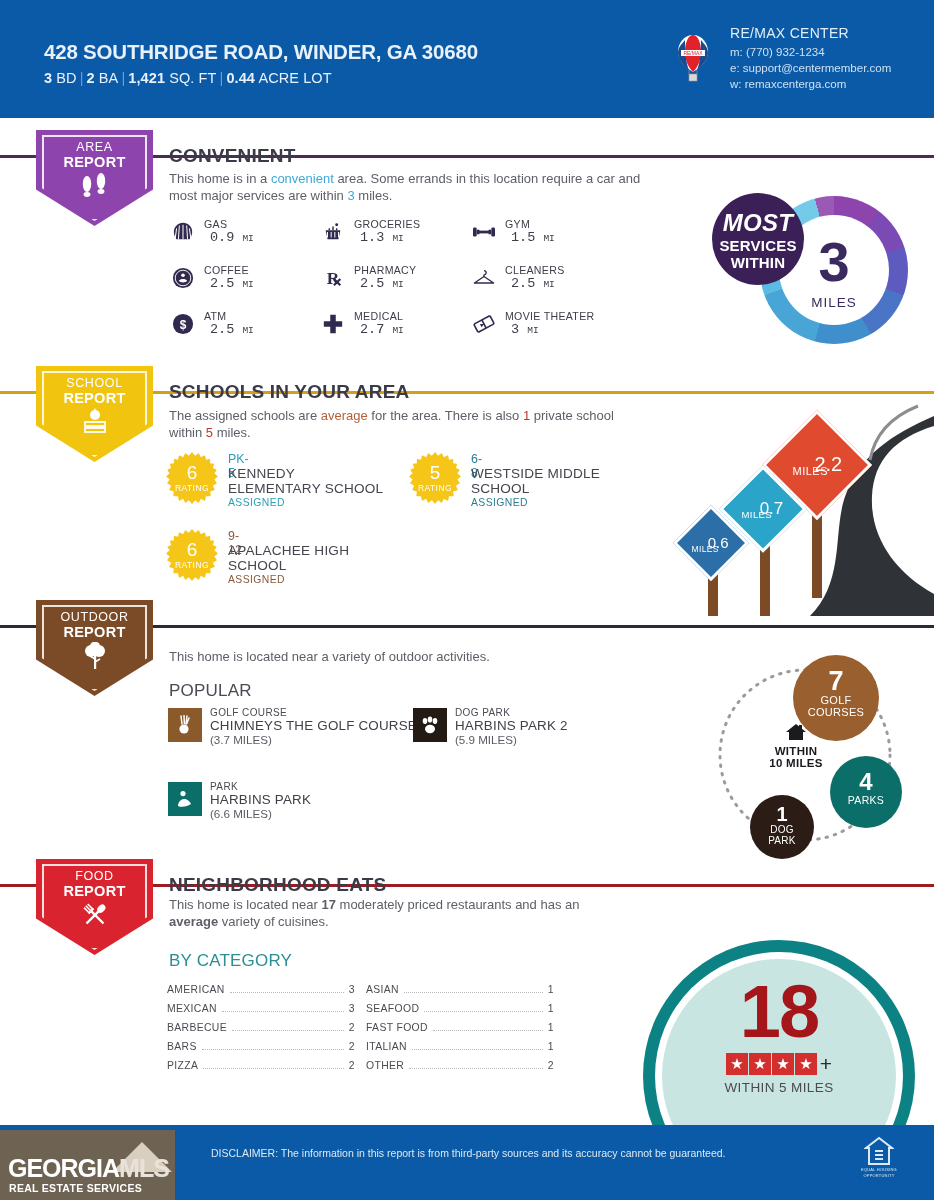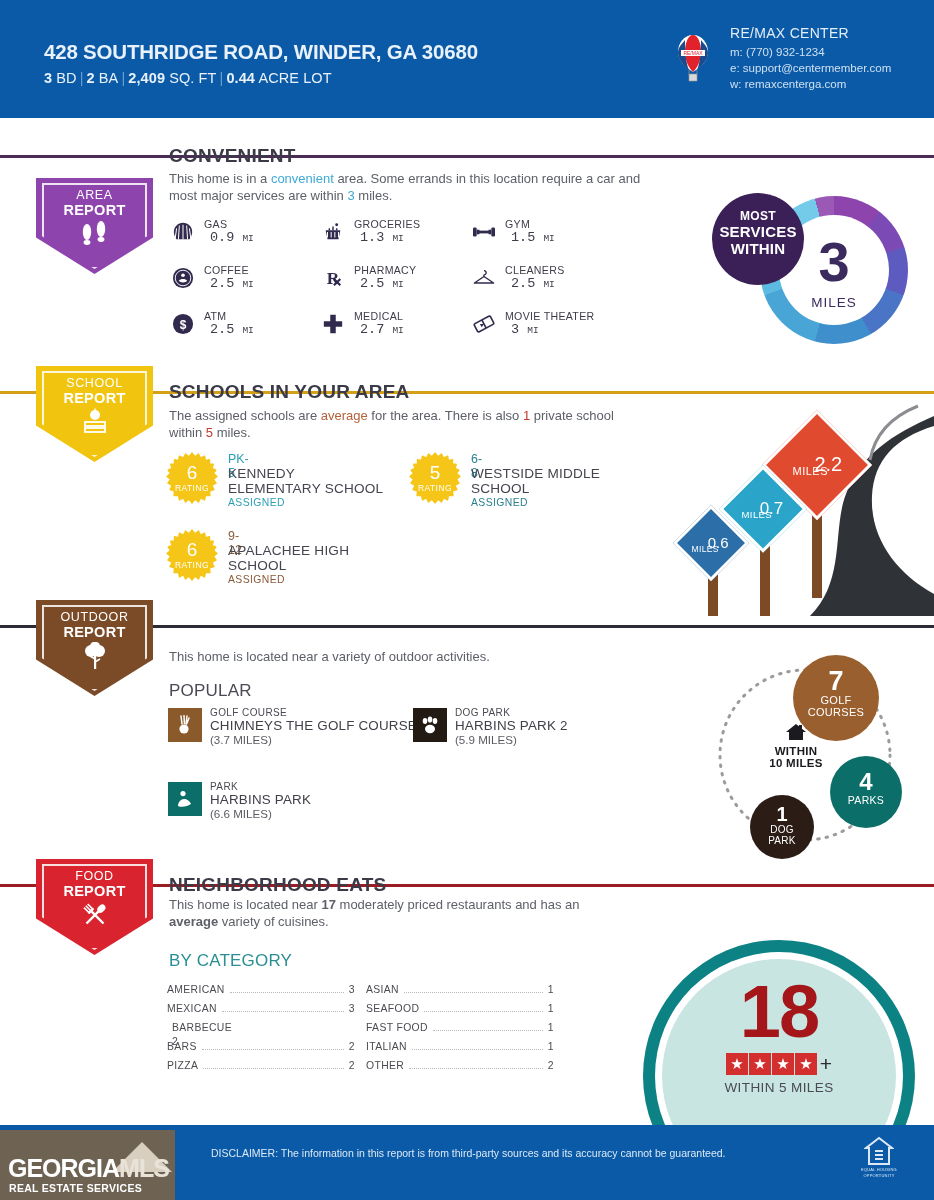--- a/index.html
+++ b/index.html
@@ -80,21 +80,21 @@
         #5bbbe2 250deg 300deg, #74cbe9 300deg 345deg, #9b59b6 345deg 360deg);
   }
   .donut .hole { position:absolute; left:19px; top:19px; right:19px; bottom:19px;
     background:#fff; border-radius:50%; }
   .donut .big { position:absolute; left:0; top:38px; width:100%; text-align:center;
     font-size:56px; font-weight:bold; color:#3b2a5e; line-height:56px; }
   .donut .mi { position:absolute; left:0; top:99px; width:100%; text-align:center;
     font-size:13.5px; color:#3b2a5e; letter-spacing:1px; }
   .donut-cap { position:absolute; left:712px; top:193px; width:92px; height:92px;
     border-radius:50%; background:#3b1f57; color:#fff; text-align:center; }
-  .donut-cap .a { font-size:12px; font-weight:bold; margin-top:16px; letter-spacing:.3px;}
+  .donut-cap .a { font-size:24px; font-weight:bold; margin-top:16px; letter-spacing:.3px;font-style:italic;}
   .donut-cap .b { font-size:15px; font-weight:bold; letter-spacing:.2px;}
   .donut-cap .c { font-size:15px; font-weight:bold; letter-spacing:.2px;}
 
   
   .sch { position:absolute; }
   .burst { position:absolute; left:0; top:0; width:52px; height:52px; }
   .burst .st { position:absolute; inset:0; background:#f5c518; border-radius:50%;
     clip-path: polygon(50% 0%,56% 7%,63% 2%,67% 10%,75% 6%,77% 15%,85% 13%,85% 22%,93% 22%,90% 31%,98% 34%,93% 41%,100% 47%,93% 53%,98% 60%,90% 65%,94% 73%,85% 76%,86% 85%,77% 85%,75% 94%,67% 90%,63% 98%,56% 93%,50% 100%,44% 93%,37% 98%,33% 90%,25% 94%,23% 85%,14% 85%,15% 76%,6% 73%,10% 65%,2% 60%,7% 53%,0% 47%,7% 41%,2% 34%,10% 31%,7% 22%,15% 22%,15% 13%,23% 15%,25% 6%,33% 10%,37% 2%,44% 7%); }
   .burst .n { position:absolute; left:0; top:11px; width:100%; text-align:center;
     font-size:19px; color:#fff; line-height:19px; }
@@ -164,21 +164,21 @@
 </head>
 <body>
 
 <div class="page">
 
   <div class="header">
     <div class="addr">428 SOUTHRIDGE ROAD, WINDER, GA 30680</div>
     <div class="specs">
       <b>3</b>
       <span>BD</span><span class="sep">|</span><b>2</b>
-      <span>BA</span><span class="sep">|</span><b>2,409</b>
+      <span>BA</span><span class="sep">|</span><b>1,421</b>
       <span>SQ. FT</span><span class="sep">|</span><b>0.44</b>
       <span>ACRE LOT</span>
     </div>
     <div class="balloon">
       <svg width="34" height="52" viewBox="0 0 34 52">
         <path d="M17 1 C26 1 32 9 32 18 C32 27 24 34 17 38 C10 34 2 27 2 18 C2 9 8 1 17 1 Z" fill="#ffffff"></path>
         <path d="M17 1 C22 1 25 9 25 18 C25 27 21 34 17 38 C13 34 9 27 9 18 C9 9 12 1 17 1 Z" fill="#e1222b"></path>
         <path d="M9 6 C6 10 2 13 2 19 C2 26 9 33 13 36 C10 29 9 19 9 6 Z" fill="#1b4b8f"></path>
         <path d="M25 6 C28 10 32 13 32 19 C32 26 25 33 21 36 C24 29 25 19 25 6 Z" fill="#1b4b8f"></path>
         <rect x="5" y="16" width="24" height="6" fill="#ffffff"></rect>
@@ -190,21 +190,21 @@
     </div>
     <div class="agency">
       <div class="nm">RE/MAX CENTER</div>
       <div>m: (770) 932-1234</div>
       <div>e: support@centermember.com</div>
       <div>w: remaxcenterga.com</div>
     </div>
   </div>
 
   <div class="rule" style="left:0;top:155px;width:934px;background:#4c2c57;"></div>
-  <div class="shield" style="left:36px;top:130px;margin-top:48px;">
+  <div class="shield" style="left:36px;top:130px;">
     <div class="body" style="background:#8e44ad;"></div>
     <div class="inner"></div>
     <div class="l1">AREA</div>
     <div class="l2">REPORT</div>
     <div class="gly">
       <svg width="32" height="26" viewBox="0 0 32 26">
         <ellipse cx="8" cy="12" rx="4.2" ry="8" fill="#fff"></ellipse>
         <ellipse cx="8" cy="22.5" rx="3.4" ry="2.4" fill="#fff"></ellipse>
         <ellipse cx="22" cy="9" rx="4.2" ry="8" fill="#fff"></ellipse>
         <ellipse cx="22" cy="19.5" rx="3.4" ry="2.4" fill="#fff"></ellipse>
@@ -530,21 +530,21 @@
   <div class="catrow" style="left:167px;top:984px;">
       <span class="lb">AMERICAN</span>
       <span class="dots"></span>
       <span class="vl">3</span>
     </div>
   <div class="catrow" style="left:167px;top:1003px;">
       <span class="lb">MEXICAN</span>
       <span class="dots"></span>
       <span class="vl">3</span>
     </div>
-  <div class="catrow" style="left:167px;top:1022px;flex-direction:column;">
+  <div class="catrow" style="left:167px;top:1022px;">
       <span class="lb">BARBECUE</span>
       <span class="dots"></span>
       <span class="vl">2</span>
     </div>
   <div class="catrow" style="left:167px;top:1041px;">
       <span class="lb">BARS</span>
       <span class="dots"></span>
       <span class="vl">2</span>
     </div>
   <div class="catrow" style="left:167px;top:1060px;">

